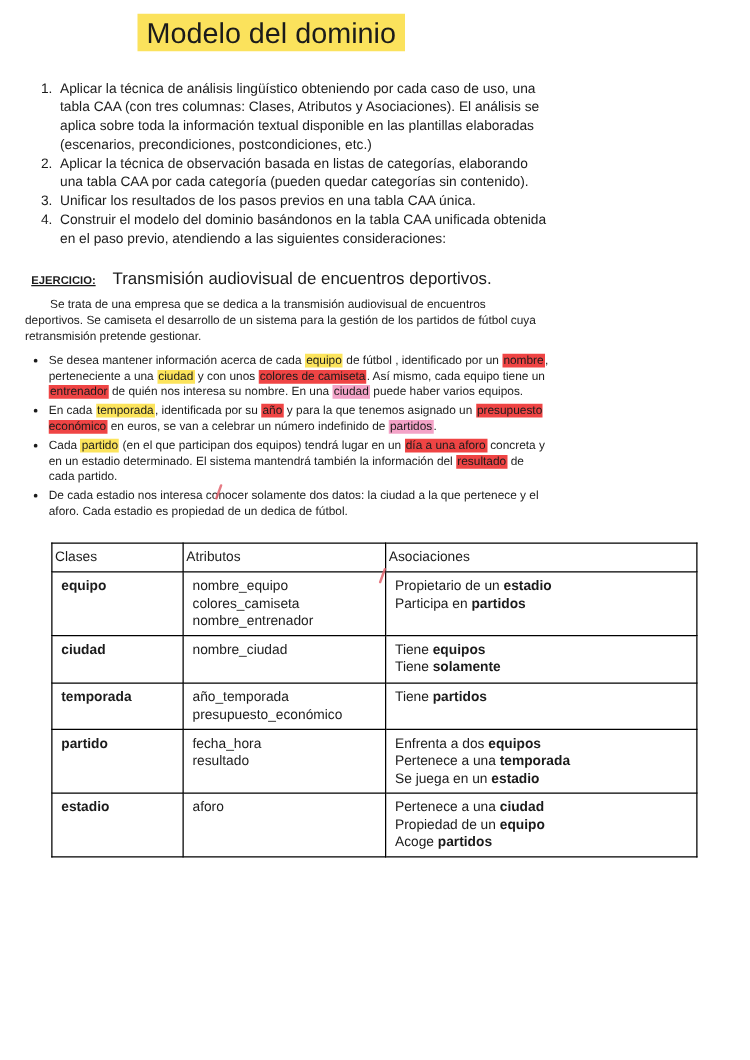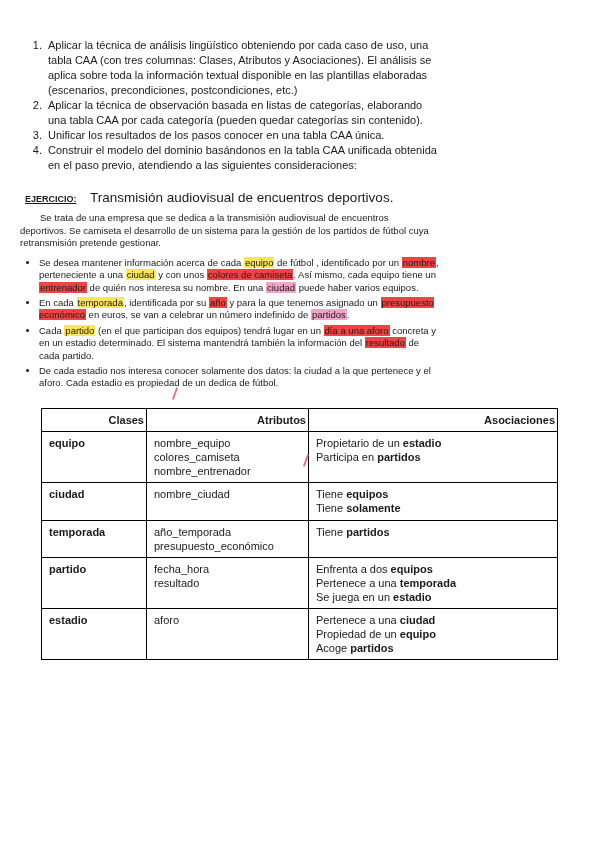--- a/index.html
+++ b/index.html
@@ -25,46 +25,47 @@
   ul.bullets{margin:7px 0 0 28px;padding-left:11px;width:402px;font-size:9.5px;line-height:12.4px;list-style:disc}
   ul.bullets li{margin-bottom:3px}
 
   .hl{padding:0 1px}
   .hl-yellow{background:#fce45c}
   .hl-green{background:#ef4444}
   .hl-pink{background:#f3a3c7}
 
   table.caa{border-collapse:collapse;margin:18px 0 0 41px;width:516px;font-size:11px;line-height:14px;table-layout:fixed}
   table.caa th,table.caa td{border:1.6px solid #000;vertical-align:top;padding:4px 7px}
-  table.caa th{font-weight:700;text-align:right;padding:4px 2px}
+  table.caa th{font-weight:400;text-align:left;padding:4px 2px}
   table.caa col.c1{width:105px}
   table.caa col.c2{width:162px}
   table.caa col.c3{width:249px}
   td.clase{font-weight:700}
   td.attrs div,td.assoc div{white-space:nowrap}
   tr.r-equipo td{height:41px}
   tr.r-ciudad td{height:29px}
   tr.r-temporada td{height:27px}
   tr.r-partido td{height:41px}
   tr.r-estadio td{height:41px}
 
   .pen{position:absolute;width:2px;height:13px;border-radius:2px;transform:rotate(20deg);opacity:.85}
   .pen-1{left:174px;top:387px}
   .pen-2{left:305px;top:454px}
 </style>
 </head>
 <body>
 
 <div class="head">
+  <h1 class="title"><span class="hl-band">Modelo del dominio</span></h1>
 </div>
 
 <ol class="steps" id="steps">
     <li>Aplicar la técnica de análisis lingüístico obteniendo por cada caso de uso, una tabla CAA (con tres columnas: Clases, Atributos y Asociaciones). El análisis se aplica sobre toda la información textual disponible en las plantillas elaboradas (escenarios, precondiciones, postcondiciones, etc.)</li>
     <li>Aplicar la técnica de observación basada en listas de categorías, elaborando una tabla CAA por cada categoría (pueden quedar categorías sin contenido).</li>
-    <li>Unificar los resultados de los pasos conocer en una tabla CAA única.</li>
+    <li>Unificar los resultados de los pasos previos en una tabla CAA única.</li>
     <li>Construir el modelo del dominio basándonos en la tabla CAA unificada obtenida en el paso previo, atendiendo a las siguientes consideraciones:</li>
   </ol>
 
 <div class="ex-head">
   <span class="ex-label">EJERCICIO:</span>
   <span class="ex-title">Transmisión audiovisual de encuentros deportivos.</span>
 </div>
 
 <p class="intro">Se trata de una empresa que se dedica a la transmisión audiovisual de encuentros deportivos. Se camiseta el desarrollo de un sistema para la gestión de los partidos de fútbol  cuya retransmisión pretende gestionar.</p>
 

